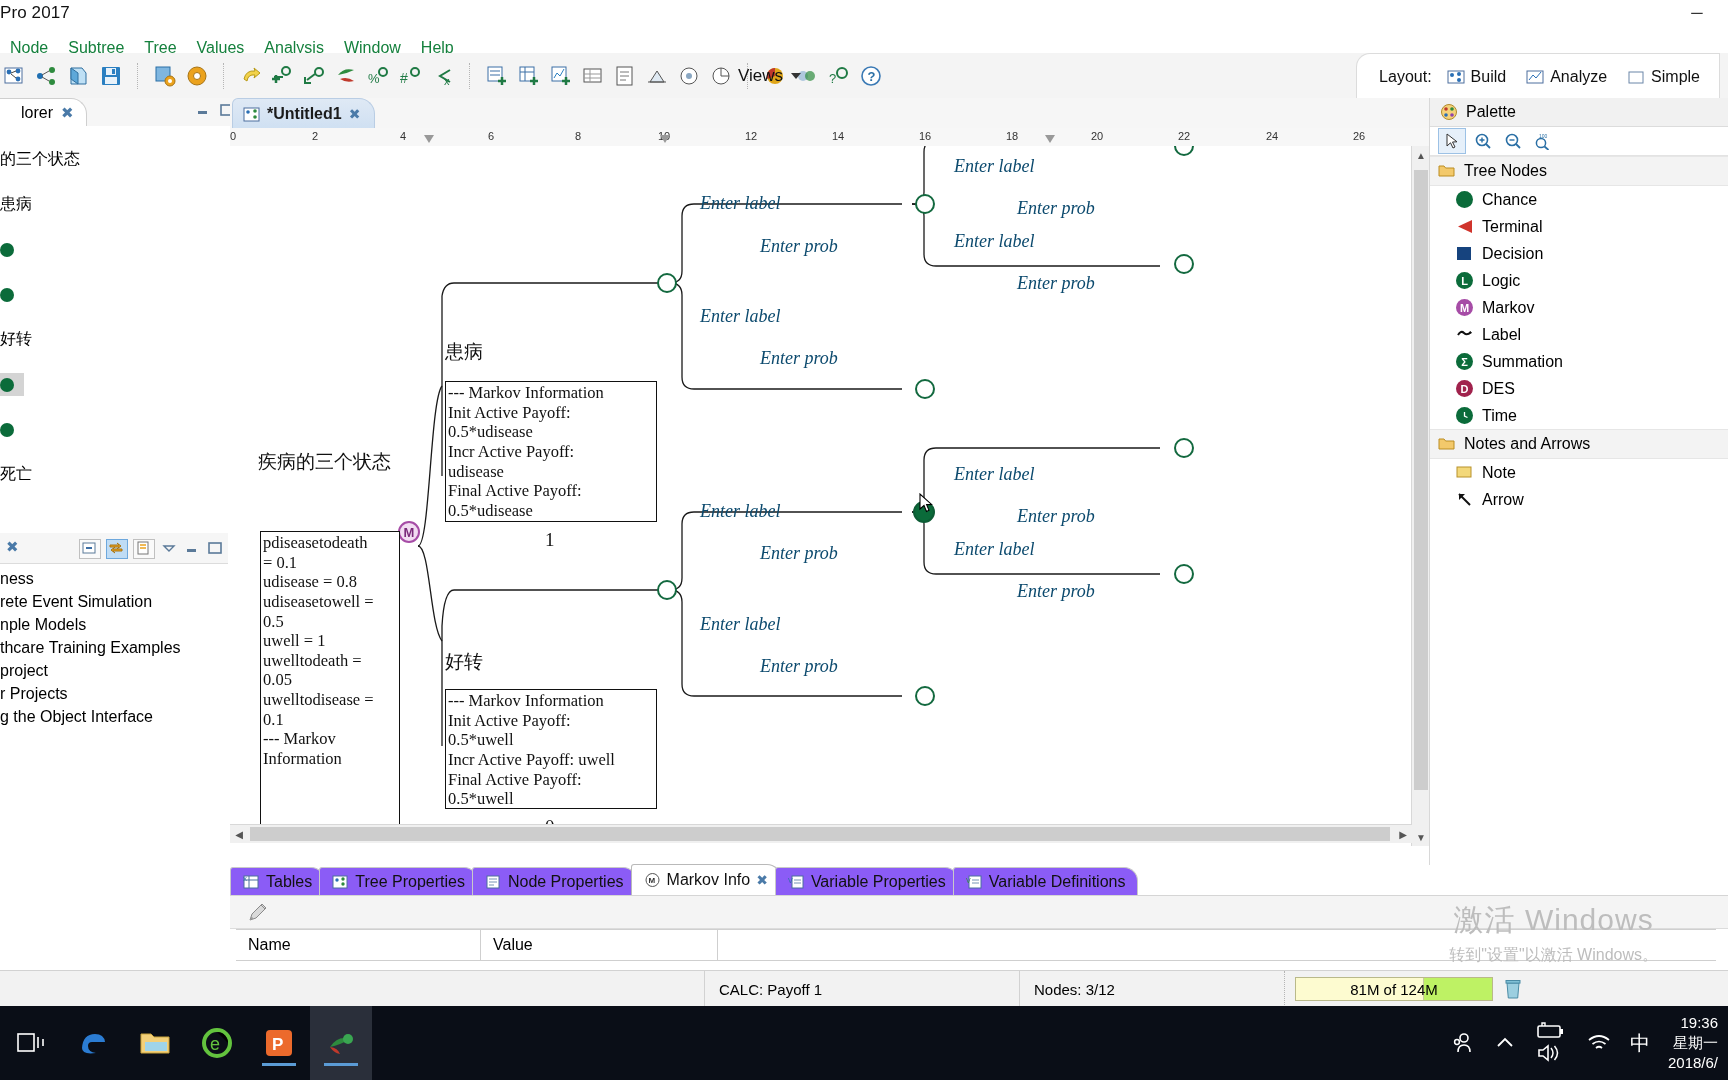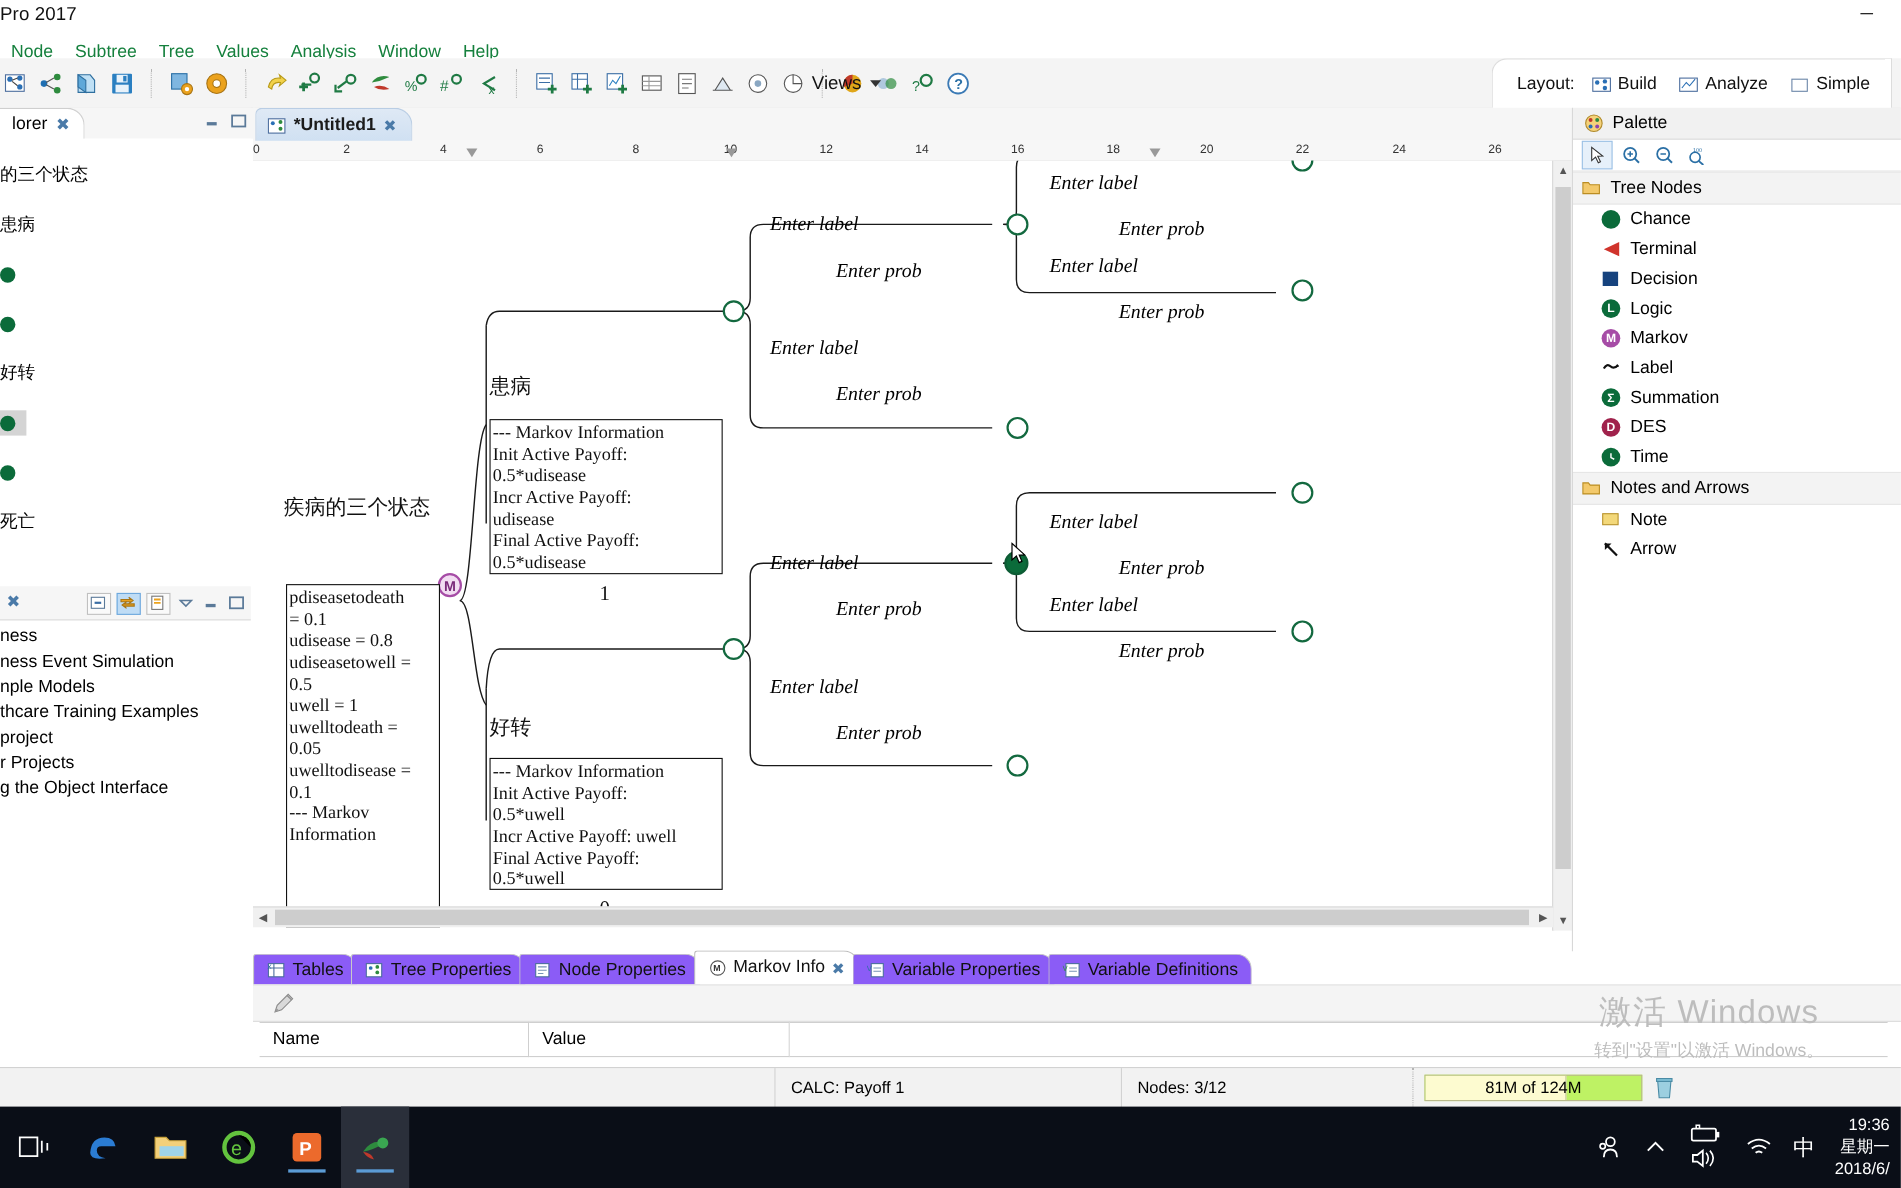--- a/index.html
+++ b/index.html
@@ -28,21 +28,21 @@
   .views-box{position:absolute;left:730px;top:8px;height:30px;display:flex;align-items:center;gap:8px;padding:0 8px;}
   .views-label{font-size:17px;color:#111;}
   .caret-dn{width:0;height:0;border-left:5px solid transparent;border-right:5px solid transparent;border-top:6px solid #333;}
   .layout-box{position:absolute;right:8px;top:0;height:45px;display:flex;align-items:center;gap:10px;
               background:#fff;border:1px solid #dcdcdc;border-bottom:none;border-top-left-radius:14px;padding:0 14px 0 22px;}
   .layout-box .lbl{font-size:16px;color:#111;}
   .layout-btn{display:flex;align-items:center;gap:6px;font-size:16px;color:#111;padding:3px 5px;}
 
   
   .left-panel{position:absolute;left:0;top:98px;width:228px;height:767px;background:#fff;}
-  .vtab{position:absolute;left:4px;top:0;width:228px;height:28px;background:#f6f6f6;}
+  .vtab{position:absolute;left:14px;top:0;width:228px;height:28px;background:#f6f6f6;}
   .vtab-active{position:absolute;left:-40px;top:0;height:28px;padding:0 12px 0 46px;background:#fff;
                border:1px solid #cfcfcf;border-bottom:none;border-top-right-radius:16px;
                display:flex;align-items:center;gap:8px;font-size:16px;}
   .vtab-ctrls{position:absolute;right:6px;top:5px;display:flex;gap:6px;align-items:center;}
   .mini-ico{width:18px;height:16px;display:inline-block;position:relative;}
   .explorer-body{position:absolute;left:0;top:28px;width:228px;height:400px;background:#fff;overflow:hidden;}
   .tree-row{height:23px;display:flex;align-items:center;gap:6px;padding-left:0;font-size:16px;white-space:nowrap;margin-top:22px;}
   .tree-row.sel{background:#d4d4d4;}
   .dot-green{width:14px;height:14px;border-radius:50%;background:#0b6b3a;display:inline-block;}
   .lower-panel{position:absolute;left:0;top:435px;width:228px;height:332px;background:#fff;}
@@ -64,21 +64,21 @@
   .ruler .tk{position:absolute;top:2px;}
   .ruler .marker{position:absolute;top:7px;width:0;height:0;border-left:5px solid transparent;border-right:5px solid transparent;border-top:8px solid #999;}
   .canvas{position:absolute;left:0;top:48px;width:1182px;height:700px;background:#fff;overflow:hidden;border-right:1px solid #e0e0e0;}
   .vscroll{position:absolute;right:0;top:48px;width:18px;height:700px;background:#f0f0f0;border-left:1px solid #d8d8d8;}
   .vscroll .thumb{position:absolute;left:2px;top:24px;width:14px;height:620px;background:#cdcdcd;}
   .vscroll .arw{position:absolute;left:0;width:18px;height:18px;display:flex;align-items:center;justify-content:center;font-size:10px;color:#555;}
   .hscroll{position:absolute;left:0;bottom:22px;width:1182px;height:18px;background:#f0f0f0;border-top:1px solid #d8d8d8;}
   .hscroll .thumb{position:absolute;left:20px;top:2px;width:1140px;height:14px;background:#cdcdcd;}
   .hscroll .arw{position:absolute;top:0;width:18px;height:18px;display:flex;align-items:center;justify-content:center;font-size:10px;color:#555;}
   .cn-label{position:absolute;font-size:19px;color:#111;white-space:pre-line;line-height:1.2;}
-  .elabel{position:absolute;font-family:"Liberation Serif",serif;font-style:italic;font-size:18px;color:#000000;white-space:nowrap;}
+  .elabel{position:absolute;font-family:"Liberation Serif",serif;font-style:italic;font-size:18px;color:#0c4a6e;white-space:nowrap;}
   .infobox{position:absolute;border:1px solid #111;background:#fff;font-family:"Liberation Serif",serif;font-size:16.5px;
            line-height:1.19;color:#111;padding:1px 2px;white-space:pre-line;box-sizing:border-box;overflow:hidden;}
   .node-o{position:absolute;width:20px;height:20px;border:2.5px solid #13693f;border-radius:50%;background:#fff;box-sizing:border-box;}
   .node-f{position:absolute;width:22px;height:22px;border:2px solid #0d5c35;border-radius:50%;background:#0b6b3a;box-sizing:border-box;}
   .node-m{position:absolute;width:22px;height:22px;border-radius:50%;border:2px solid #a64ca6;background:#f2ddf2;color:#7a2a7a;
           box-sizing:border-box;font-size:13px;font-weight:bold;display:flex;align-items:center;justify-content:center;}
   .payoff{position:absolute;font-family:"Liberation Serif",serif;font-size:19px;color:#111;}
   .cursor-arrow{position:absolute;width:14px;height:20px;}
 
   
@@ -432,21 +432,21 @@
           </span>
           <span class="mini-ico">
             <svg width="18" height="14" viewBox="0 0 18 14">
                 <rect x="3" y="2" width="12" height="10" fill="none" stroke="#5b7a99" stroke-width="1.6"></rect>
               </svg>
           </span>
         </span>
       </div>
       <div class="lower-list">
         <div class="it">ness</div>
-        <div class="it">ness Event Simulation</div>
+        <div class="it">rete Event Simulation</div>
         <div class="it">nple Models</div>
         <div class="it">thcare Training Examples</div>
         <div class="it"> project</div>
         <div class="it">r Projects</div>
         <div class="it">g the Object Interface</div>
       </div>
     </div>
   </div>
 
   <div class="editor">

